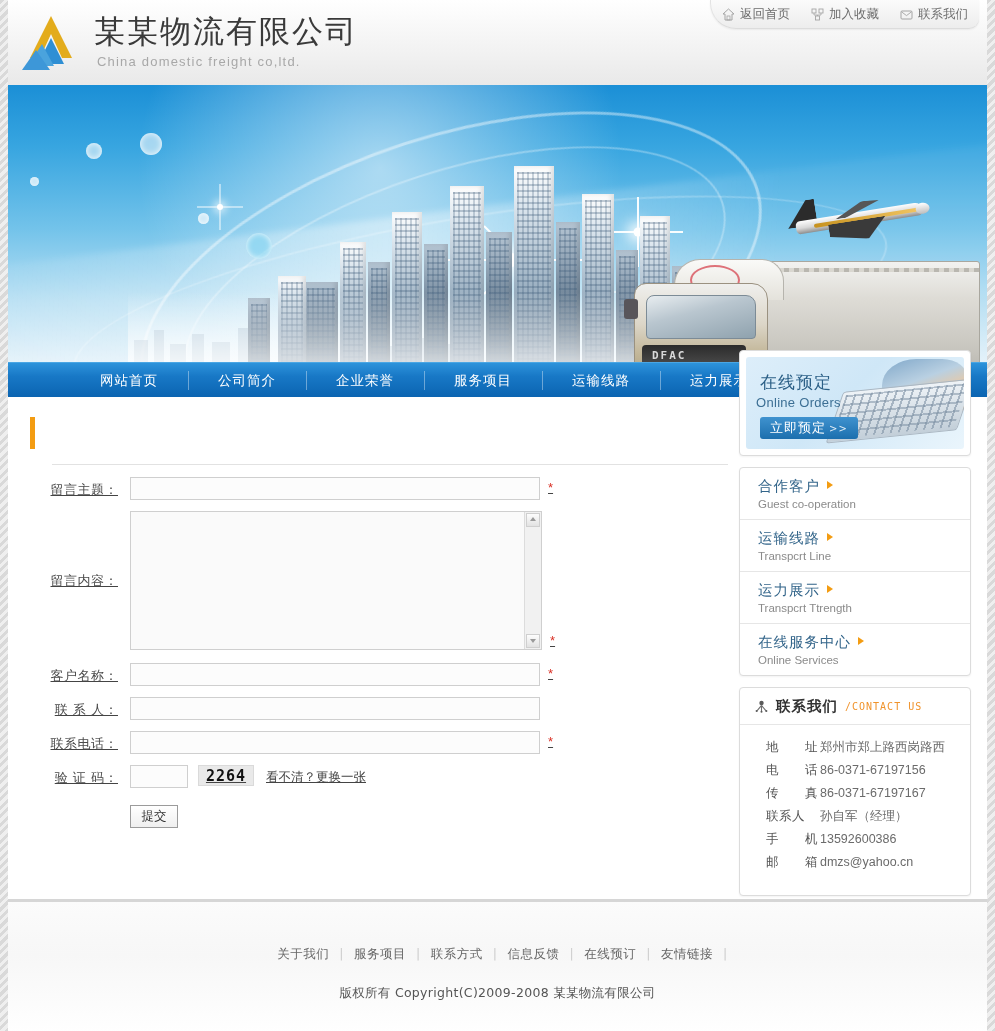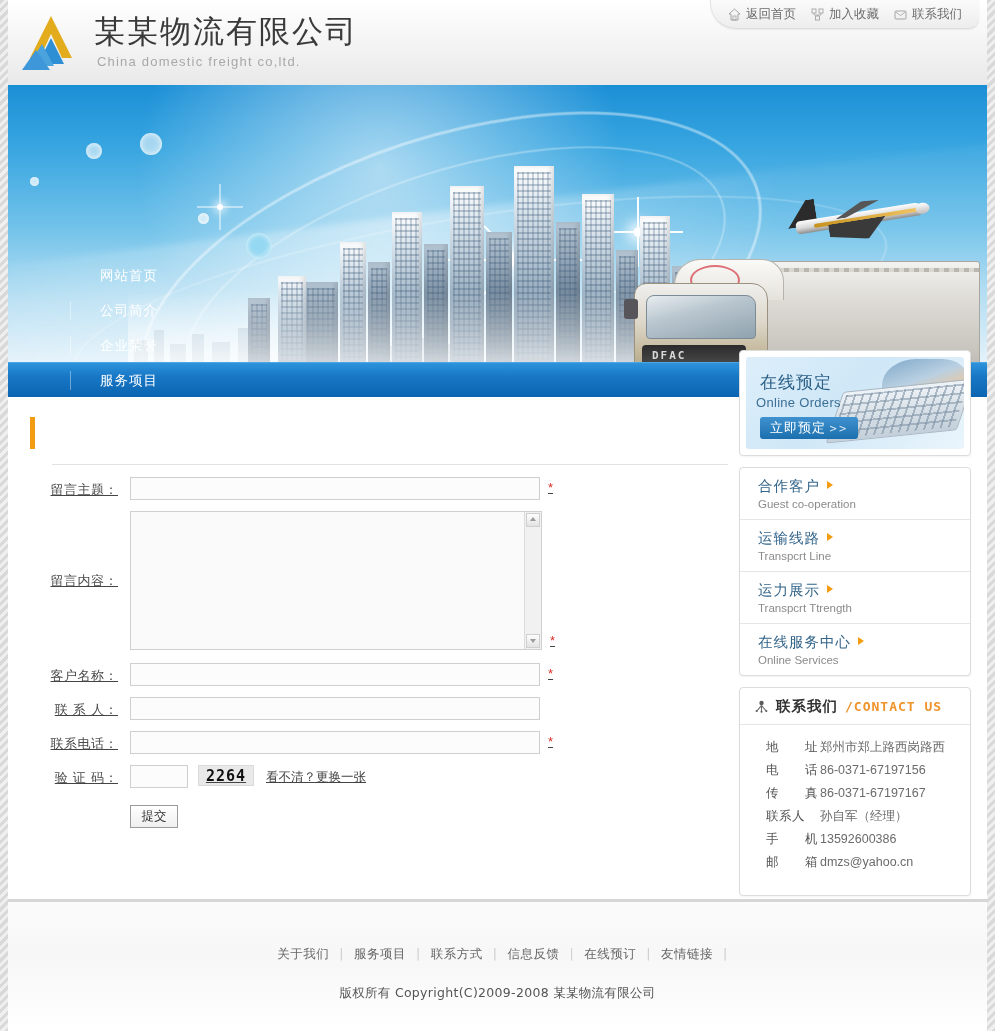--- a/index.html
+++ b/index.html
@@ -27,21 +27,21 @@
   .site-title{margin-left:12px;}
   .site-title .cn{font-size:31px;color:#3a3a3a;letter-spacing:2px;line-height:34px;
       font-family:"DejaVu Sans","Liberation Sans",sans-serif;}
   .site-title .en{font-size:13px;color:#a8a8a8;letter-spacing:1.2px;margin-top:6px;margin-left:3px;}
 
   
   .toptab{position:absolute;right:8px;top:0;width:268px;height:28px;
      background:linear-gradient(#fbfbfb,#ededed);
      border-bottom-left-radius:26px;border-bottom-right-radius:10px;
      border-bottom:1px solid #dcdcdc;border-left:1px solid #e3e3e3;
-     display:flex;align-items:center;justify-content:center;gap:3px;
+     display:flex;align-items:center;justify-content:center;gap:9px;
      box-shadow:0 1px 2px rgba(0,0,0,.06);}
   .toptab a{display:flex;align-items:center;gap:5px;color:#6d6d6d;text-decoration:none;
      font-size:12.5px;padding:0 6px;}
   .mini-ico{width:13px;height:13px;display:inline-block;opacity:.75;}
 
   
   .banner{position:absolute;left:8px;top:85px;width:979px;height:277px;overflow:hidden;
      background:linear-gradient(180deg,#1b8fd6 0%,#37a5e0 22%,#73c3ea 52%,#b9e0f3 78%,#e4f2fa 100%);}
   .b-sky-glow{position:absolute;left:0;top:0;width:100%;height:100%;
      background:radial-gradient(circle at 38% 30%, rgba(255,255,255,.55) 0%, rgba(255,255,255,0) 38%);}
@@ -113,21 +113,21 @@
   .t-grille{position:absolute;left:14px;top:108px;width:104px;height:20px;border-radius:4px;
      background:linear-gradient(180deg,#2b2b2b,#4a4a4a);}
   .t-grille span{position:absolute;left:10px;top:4px;color:#d8d8d8;font-size:11px;font-weight:bold;
      letter-spacing:2px;font-family:"DejaVu Sans Mono","Liberation Mono",monospace;}
   .t-mirror{position:absolute;left:-4px;top:62px;width:14px;height:20px;border-radius:3px;background:#58555a;}
 
   
   .nav{position:absolute;left:8px;top:362px;width:979px;height:35px;
      background:linear-gradient(180deg,#2d93db 0%,#1878c6 38%,#0a63b0 100%);
      border-top:1px solid #4aa6e4;display:flex;align-items:center;}
-  .nav ul{list-style:none;margin:0;padding:0;display:flex;margin-left:62px;flex-direction:column;}
+  .nav ul{list-style:none;margin:0;padding:0;display:flex;margin-left:62px;}
   .nav li{position:relative;}
   .nav li a{display:block;color:#fff;text-decoration:none;font-size:13.5px;
      padding:0 30px;line-height:35px;letter-spacing:1px;
      font-family:"DejaVu Sans","Liberation Sans",sans-serif;}
   .nav li+li::before{content:"";position:absolute;left:0;top:8px;width:1px;height:19px;
      background:rgba(255,255,255,.38);}
 
   
   .content{position:absolute;left:8px;top:397px;width:979px;height:502px;background:#fff;}
 
@@ -204,21 +204,21 @@
   .mi-cn{font-size:14.5px;color:#33658a;letter-spacing:1px;
      font-family:"DejaVu Sans","Liberation Sans",sans-serif;}
   .mi-arrow{display:inline-block;width:0;height:0;margin-left:7px;vertical-align:2px;
      border-top:4px solid transparent;border-bottom:4px solid transparent;border-left:6px solid #f39c12;}
   .mi-en{font-size:11.5px;color:#8b8b8b;margin-top:2px;}
 
   .contact-card{padding:0;}
   .cc-head{display:flex;align-items:center;gap:7px;padding:9px 0 8px 14px;border-bottom:1px solid #e6e6e6;}
   .cc-head .cn{font-size:14.5px;color:#333;font-weight:bold;letter-spacing:1px;
      font-family:"DejaVu Sans","Liberation Sans",sans-serif;}
-  .cc-head .en{font-size:13px;color:#f0932b;letter-spacing:1px;font-weight:bold;
+  .cc-head .en{font-size:10px;color:#f0932b;letter-spacing:1px;font-weight:normal;
      font-family:"DejaVu Sans Mono","Liberation Mono",monospace;text-align:center;}
   .cc-body{padding:14px 0 18px 26px;}
   .cc-row{display:flex;margin-bottom:7px;font-size:12.5px;color:#666;line-height:16px;}
   .cc-k{width:54px;color:#555;letter-spacing:.5px;
      font-family:"DejaVu Sans","Liberation Sans",sans-serif;}
   .cc-v{color:#6b6b6b;}
 
   
   .footer{position:absolute;left:8px;top:899px;width:979px;height:132px;
      border-top:3px solid #d6d6d6;background:linear-gradient(#fbfbfb,#f7f7f7 40%,#ffffff);}

